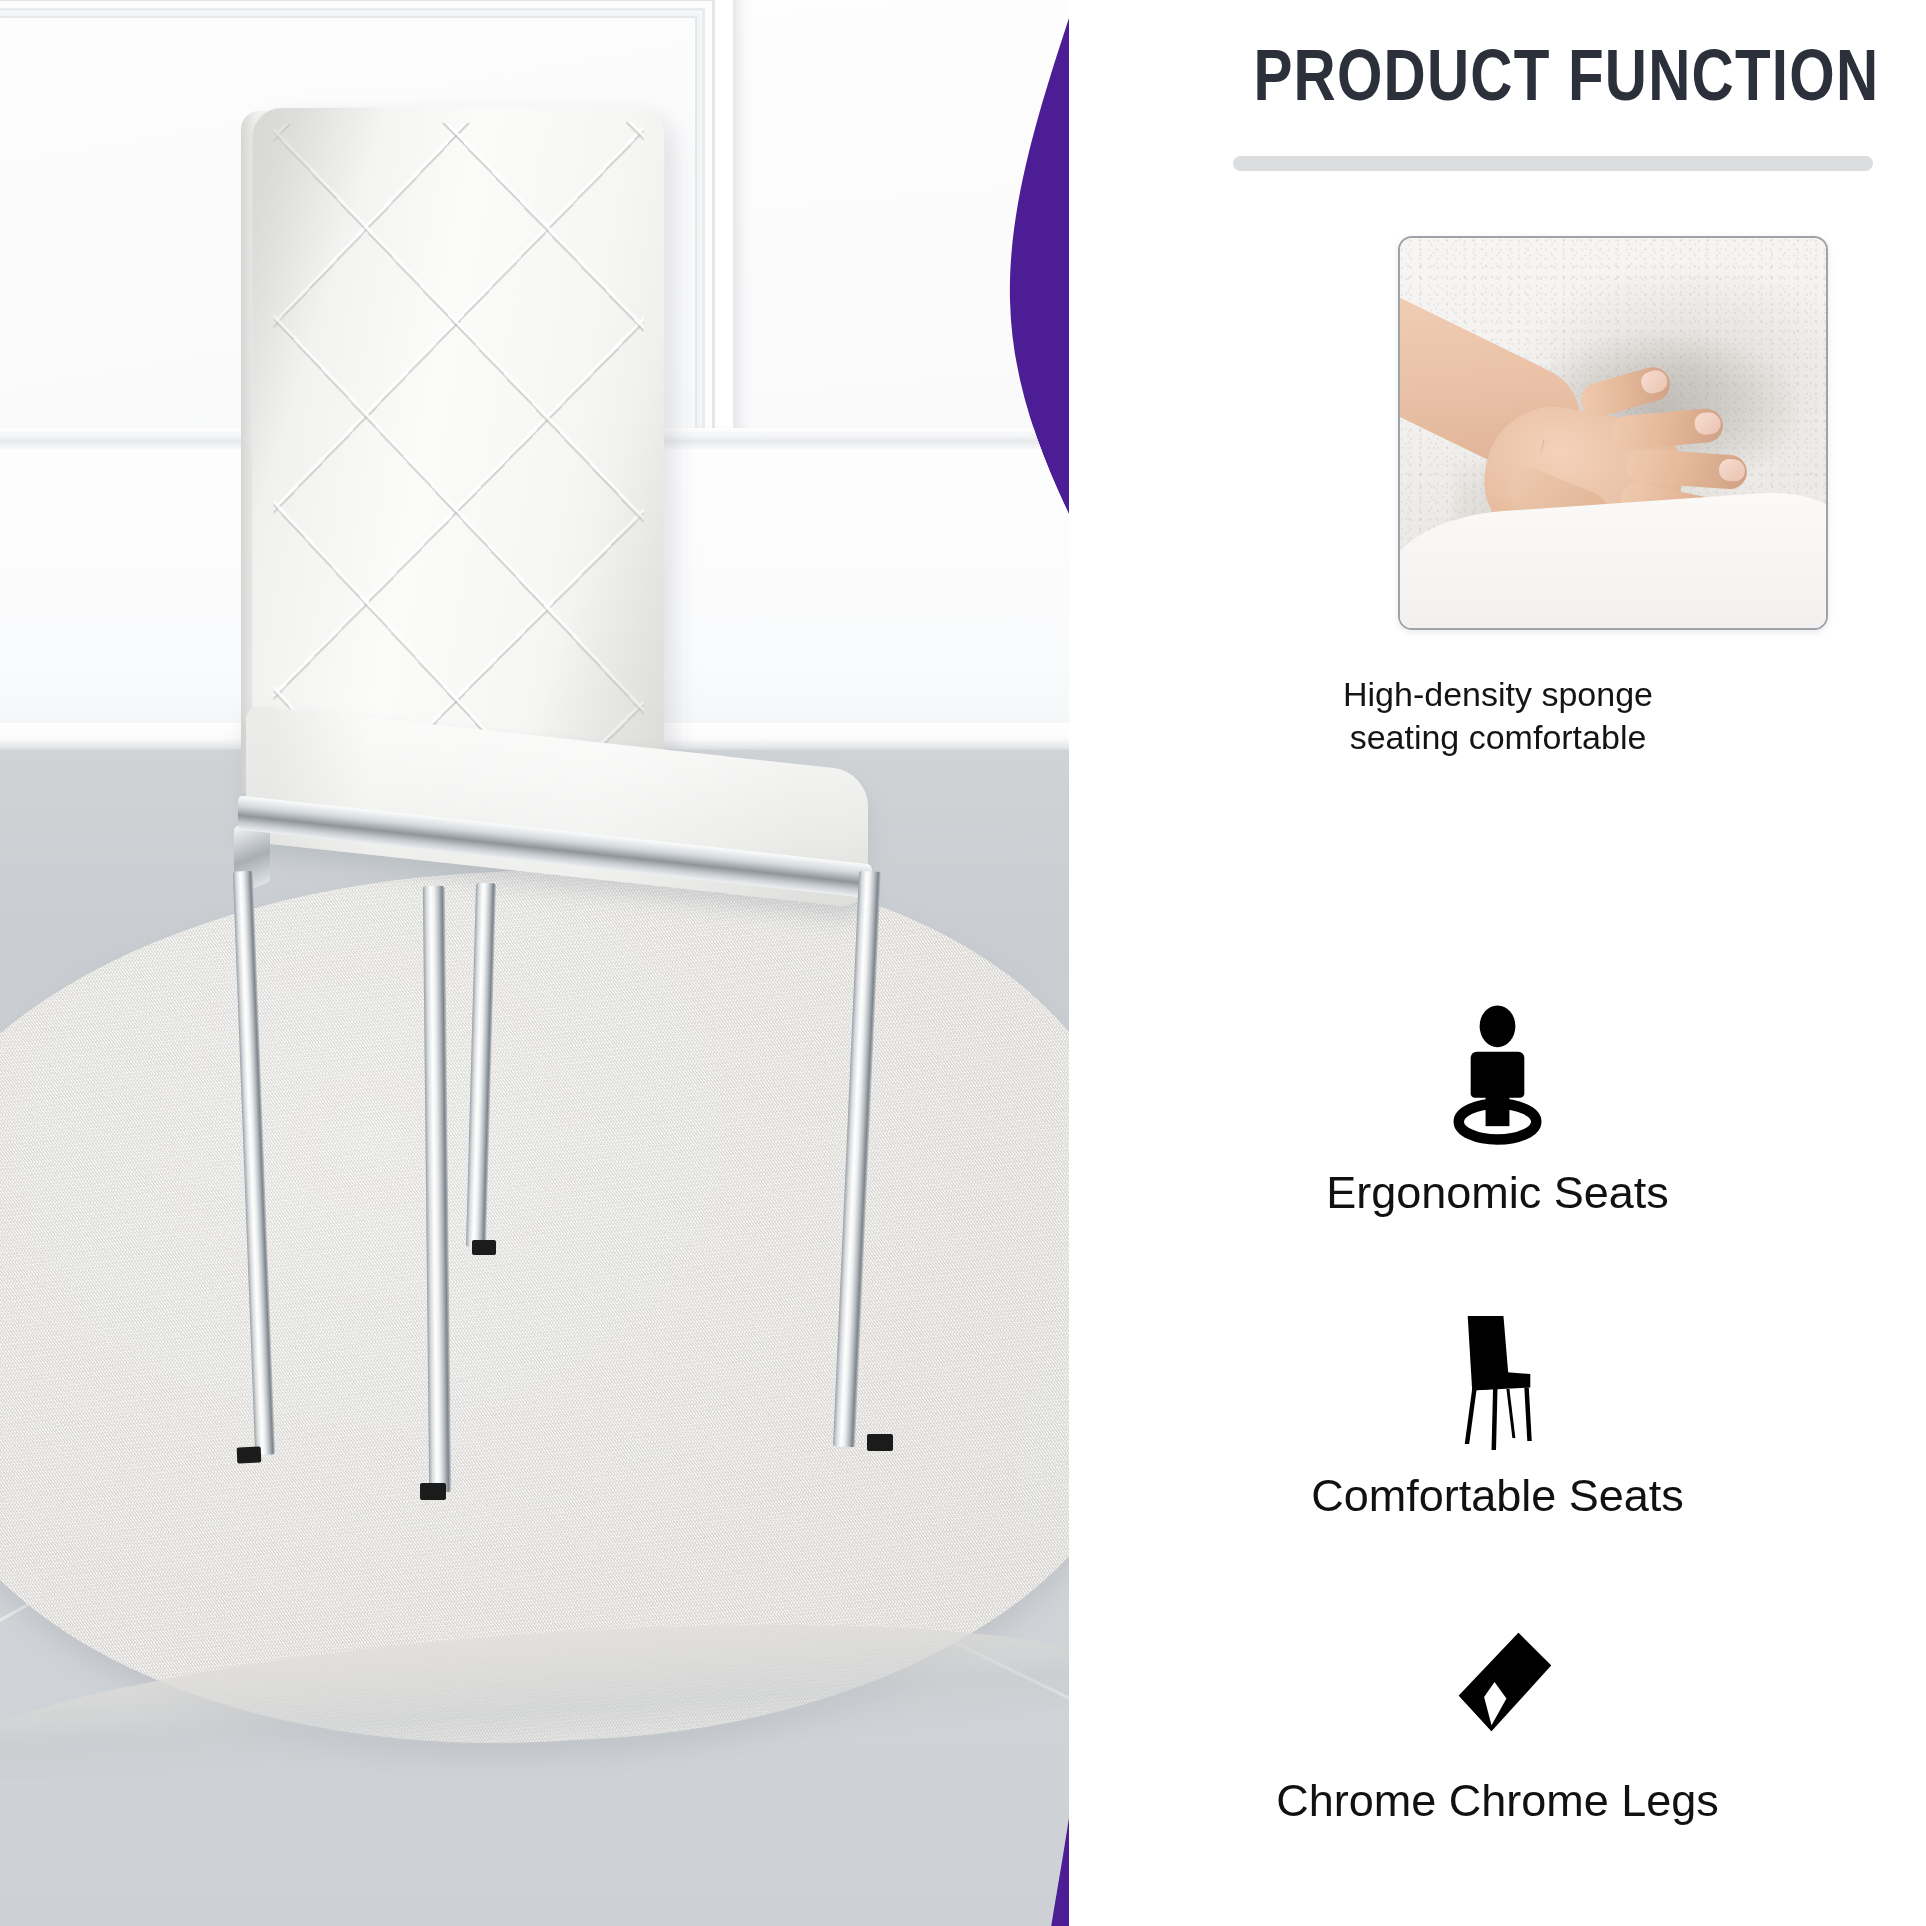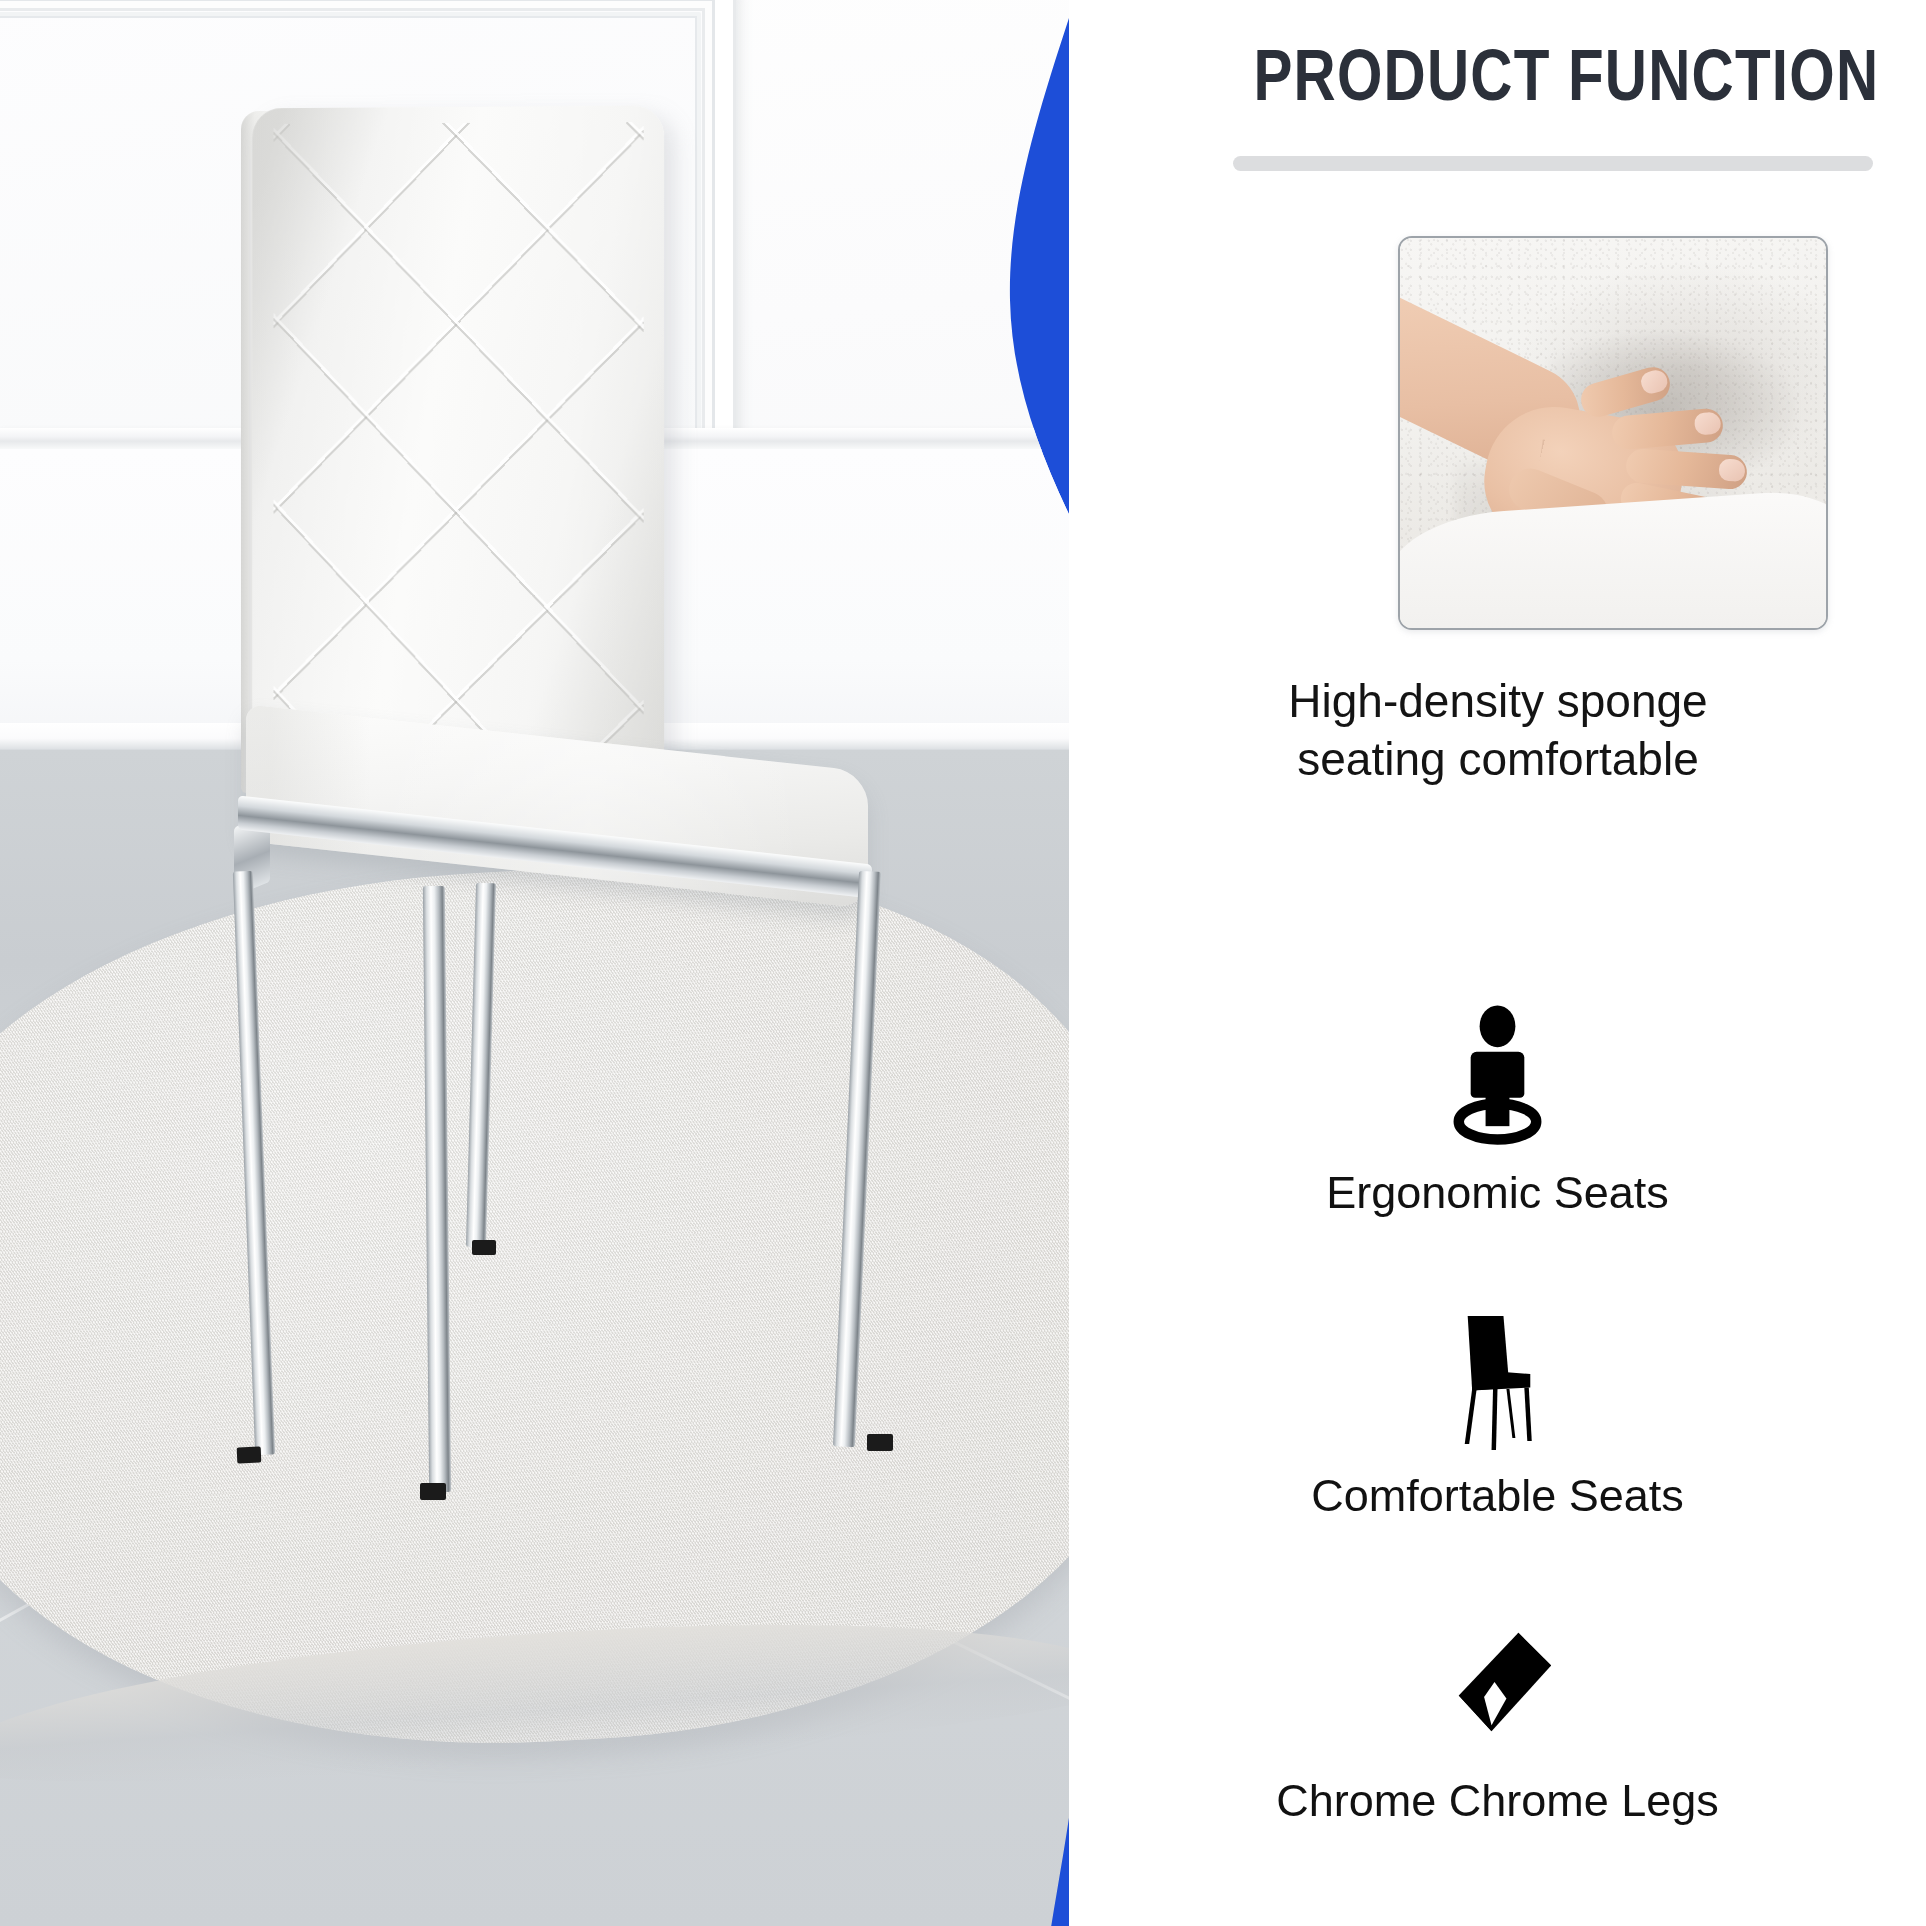--- a/index.html
+++ b/index.html
@@ -5,21 +5,21 @@
   * { box-sizing: border-box; margin: 0; padding: 0; }
   html, body {
     width: 1927px; height: 1927px;
     overflow: hidden;
     background: #ffffff;
     font-family: "Liberation Sans", sans-serif;
   }
   #stage {
     position: relative;
     width: 1927px; height: 1927px;
-    background: #1d4ed8;
+    background: #4c1d95;
   }
 
   
   #photo-panel {
     position: absolute;
     left: 0; top: 0;
     width: 1178px; height: 1927px;
     overflow: hidden;
     -webkit-clip-path: path("M 0,0 L 1075,0 C 1035,120 1008,210 1010,300 C 1013,430 1080,530 1135,650 C 1175,740 1188,830 1175,930 C 1158,1070 1100,1190 1090,1330 C 1082,1450 1095,1560 1085,1680 C 1078,1780 1060,1870 1048,1946 L 0,1946 Z");
     clip-path: path("M 0,0 L 1075,0 C 1035,120 1008,210 1010,300 C 1013,430 1080,530 1135,650 C 1175,740 1188,830 1175,930 C 1158,1070 1100,1190 1090,1330 C 1082,1450 1095,1560 1085,1680 C 1078,1780 1060,1870 1048,1946 L 0,1946 Z");
@@ -346,21 +346,21 @@
     border-radius: 119px 89px 0 0 / 59px 50px 0 0;
     transform: rotate(-4deg);
   }
 
   
   #sponge-caption {
     position: absolute;
     left: 16px; top: 673px;
     width: 826px;
     text-align: center;
-    font-size: 46px;
+    font-size: 34px;
     line-height: 1.26;
     font-weight: 400;
     color: #141414;
   }
 
   
   .feature {
     position: absolute;
     left: 0;
     width: 857px;

